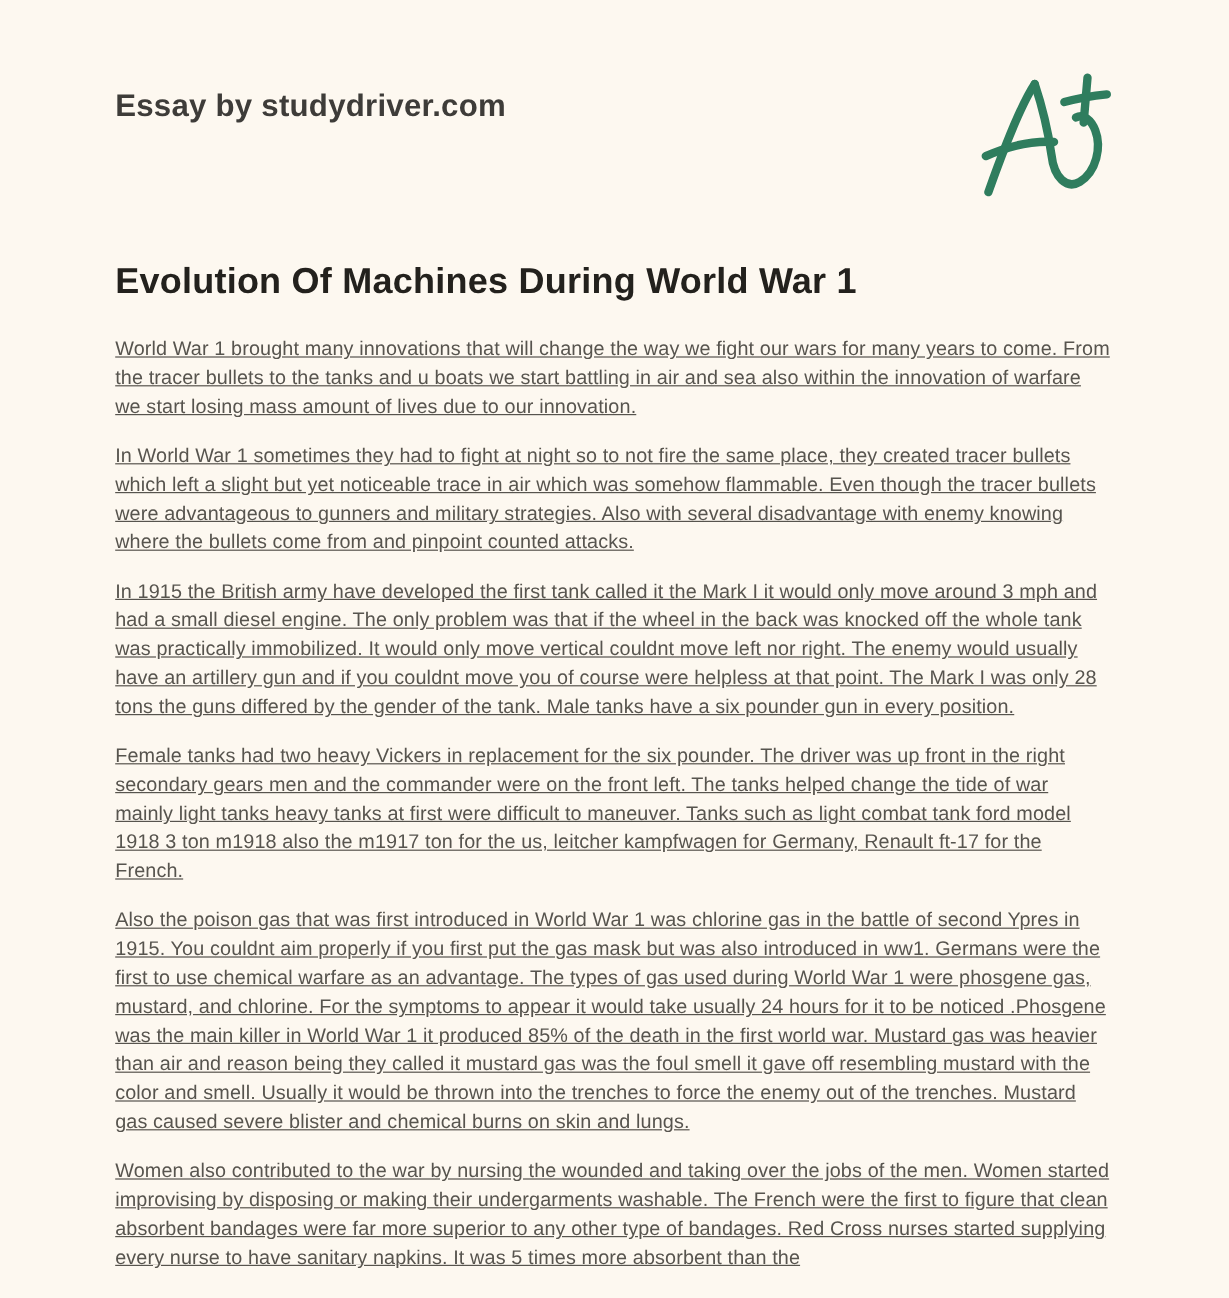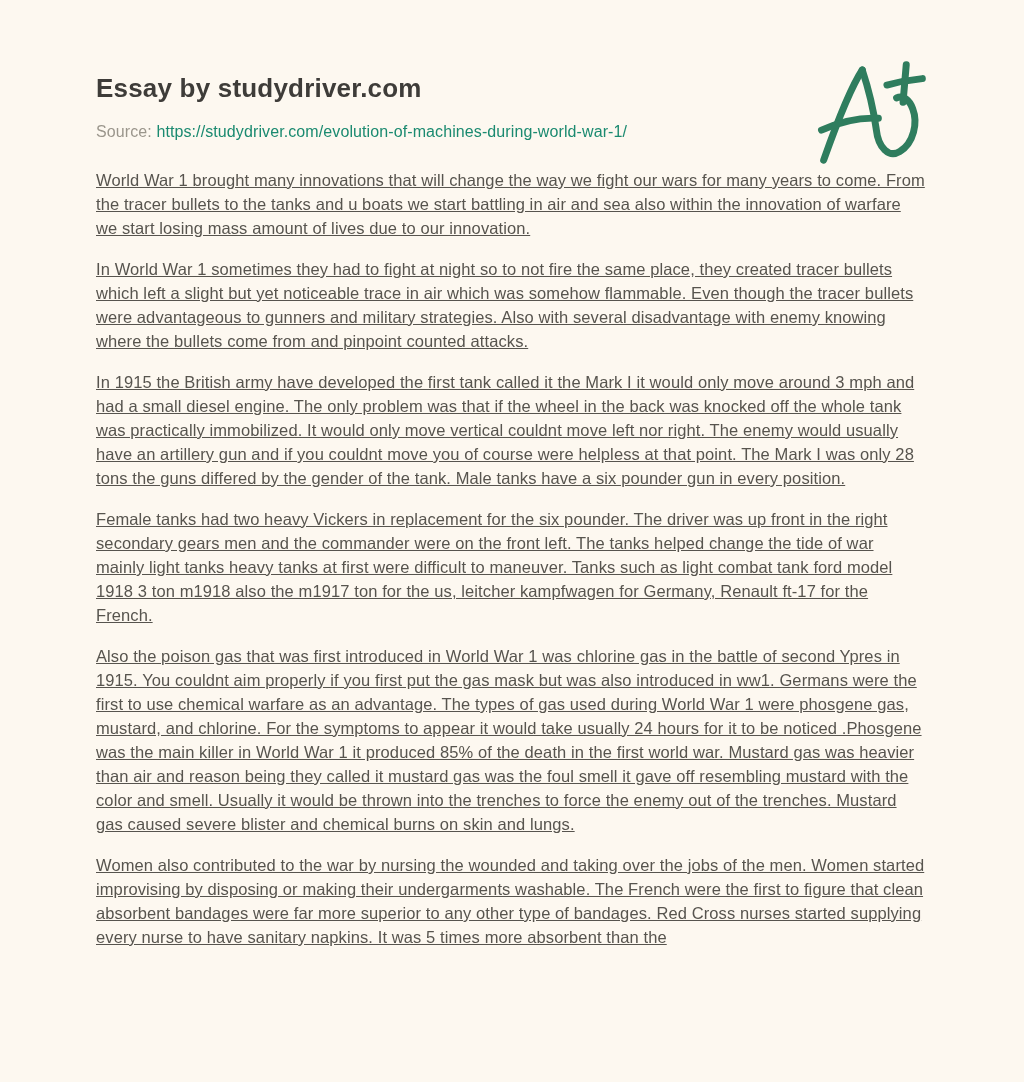--- a/index.html
+++ b/index.html
@@ -13,20 +13,21 @@
     width: 1024px;
     height: 1082px;
     background: #FDF8F0;
     overflow: hidden;
     padding: 74px 98px 0 96px;
   }
   .header {
     display: flex;
     justify-content: space-between;
     align-items: flex-start;
+    text-align: center;
   }
   .site-heading {
     font-size: 26px;
     font-weight: 700;
     color: #3E3C39;
     letter-spacing: 0.2px;
     line-height: 1.15;
   }
   .source-line {
     margin-top: 19px;
@@ -66,43 +67,40 @@
   }
 </style>
 </head>
 <body>
 
 <div class="page">
 
   <div class="header">
     <div>
       <h2 class="site-heading">Essay by studydriver.com</h2>
-      <p class="source-line">
-        <span>Source:</span>
-        <a href="#">https://studydriver.com/evolution-of-machines-during-world-war-1/</a>
-      </p>
     </div>
   </div>
 
   <div class="logo">
     <svg width="118" height="108" viewBox="0 0 110 100" fill="none" stroke="#2F7D5E" stroke-width="6.5" stroke-linecap="round">
 
       <path d="M9,93 C 20,62 33,27 45,9"></path>
 
       <path d="M7,65 C 25,57 43,53 60,54"></path>
 
       <path d="M45,9 C 52,30 56,50 58,64 C 60,82 70,91 80,85 C 93,77 97,58 92,45 C 89,37 83,32 77,35"></path>
 
       <path d="M68,23 C 79,20 91,18 101,17"></path>
 
       <path d="M86,4 C 85,15 84,27 83,39"></path>
     </svg>
   </div>
 
   <main>
+    <h1 class="essay-title">Evolution Of Machines During World War 1</h1>
 
     <div class="essay-body">
       <p>World War 1 brought many innovations that will change the way we fight our wars for many years to come. From the tracer bullets to the tanks and u boats we start battling in air and sea also within the innovation of warfare we start losing mass amount of lives due to our innovation.</p>
       <p>In World War 1 sometimes they had to fight at night so to not fire the same place, they created tracer bullets which left a slight but yet noticeable trace in air which was somehow flammable. Even though the tracer bullets were advantageous to gunners and military strategies. Also with several disadvantage with enemy knowing where the bullets come from and pinpoint counted attacks.</p>
       <p>In 1915 the British army have developed the first tank called it the Mark I it would only move around 3 mph and had a small diesel engine. The only problem was that if the wheel in the back was knocked off the whole tank was practically immobilized. It would only move vertical couldnt move left nor right. The enemy would usually have an artillery gun and if you couldnt move you of course were helpless at that point. The Mark I was only 28 tons the guns differed by the gender of the tank. Male tanks have a six pounder gun in every position.</p>
       <p>Female tanks had two heavy Vickers in replacement for the six pounder. The driver was up front in the right secondary gears men and the commander were on the front left. The tanks helped change the tide of war mainly light tanks heavy tanks at first were difficult to maneuver. Tanks such as light combat tank ford model 1918 3 ton m1918 also the m1917 ton for the us, leitcher kampfwagen for Germany, Renault ft-17 for the French.</p>
       <p>Also the poison gas that was first introduced in World War 1 was chlorine gas in the battle of second Ypres in 1915. You couldnt aim properly if you first put the gas mask but was also introduced in ww1. Germans were the first to use chemical warfare as an advantage. The types of gas used during World War 1 were phosgene gas, mustard, and chlorine. For the symptoms to appear it would take usually 24 hours for it to be noticed .Phosgene was the main killer in World War 1 it produced 85% of the death in the first world war. Mustard gas was heavier than air and reason being they called it mustard gas was the foul smell it gave off resembling mustard with the color and smell. Usually it would be thrown into the trenches to force the enemy out of the trenches. Mustard gas caused severe blister and chemical burns on skin and lungs.</p>
       <p>Women also contributed to the war by nursing the wounded and taking over the jobs of the men. Women started improvising by disposing or making their undergarments washable. The French were the first to figure that clean absorbent bandages were far more superior to any other type of bandages. Red Cross nurses started supplying every nurse to have sanitary napkins. It was 5 times more absorbent than the</p>
     </div>
   </main>

